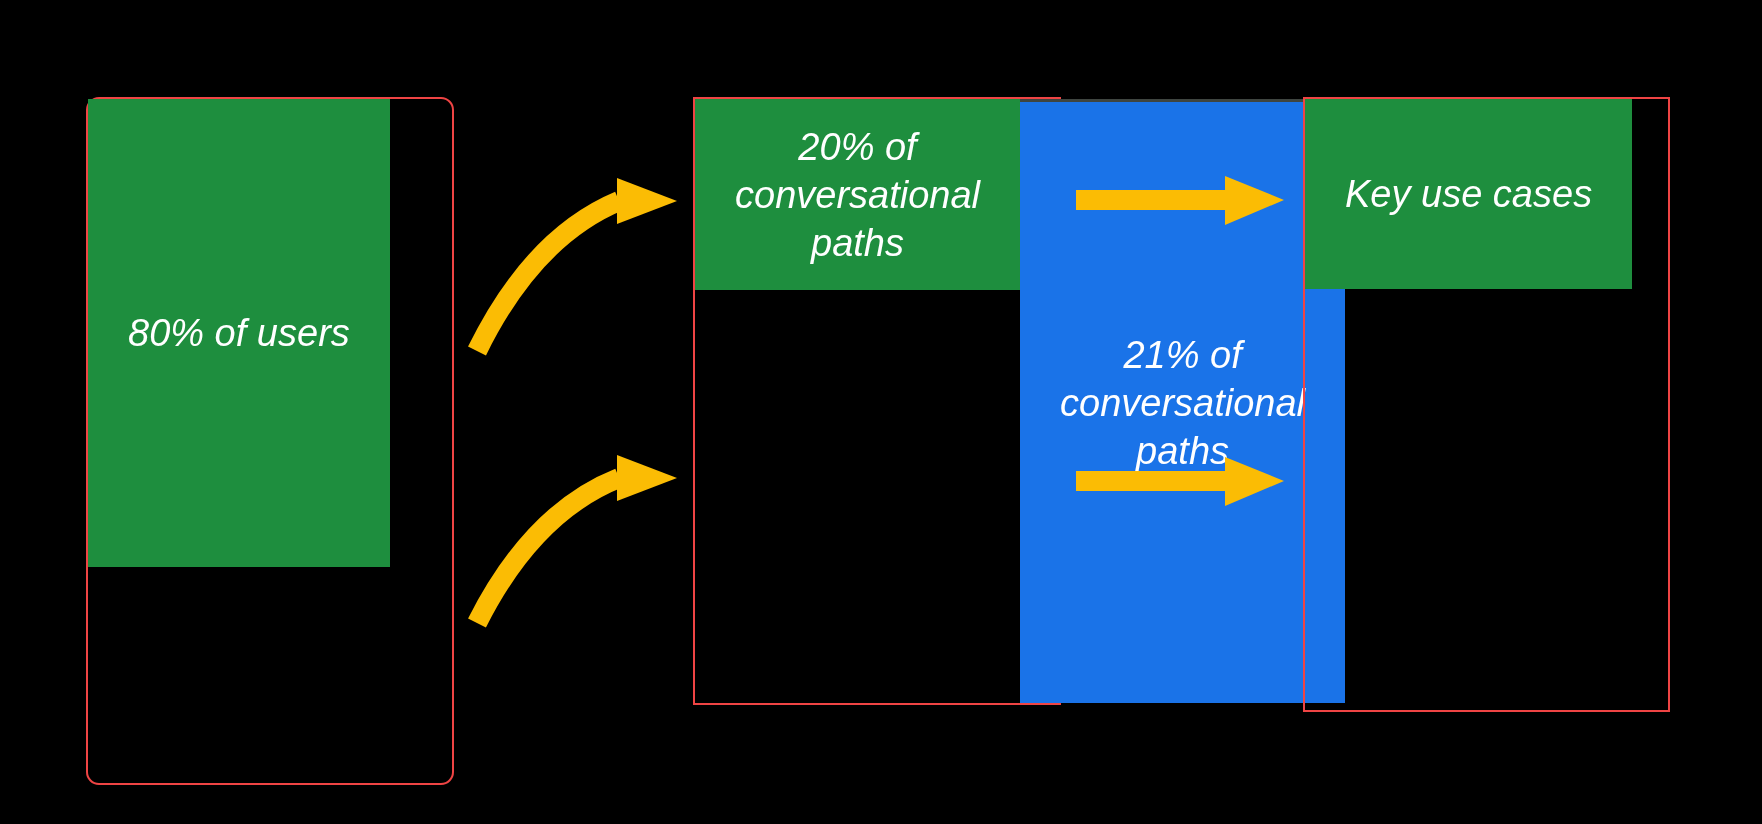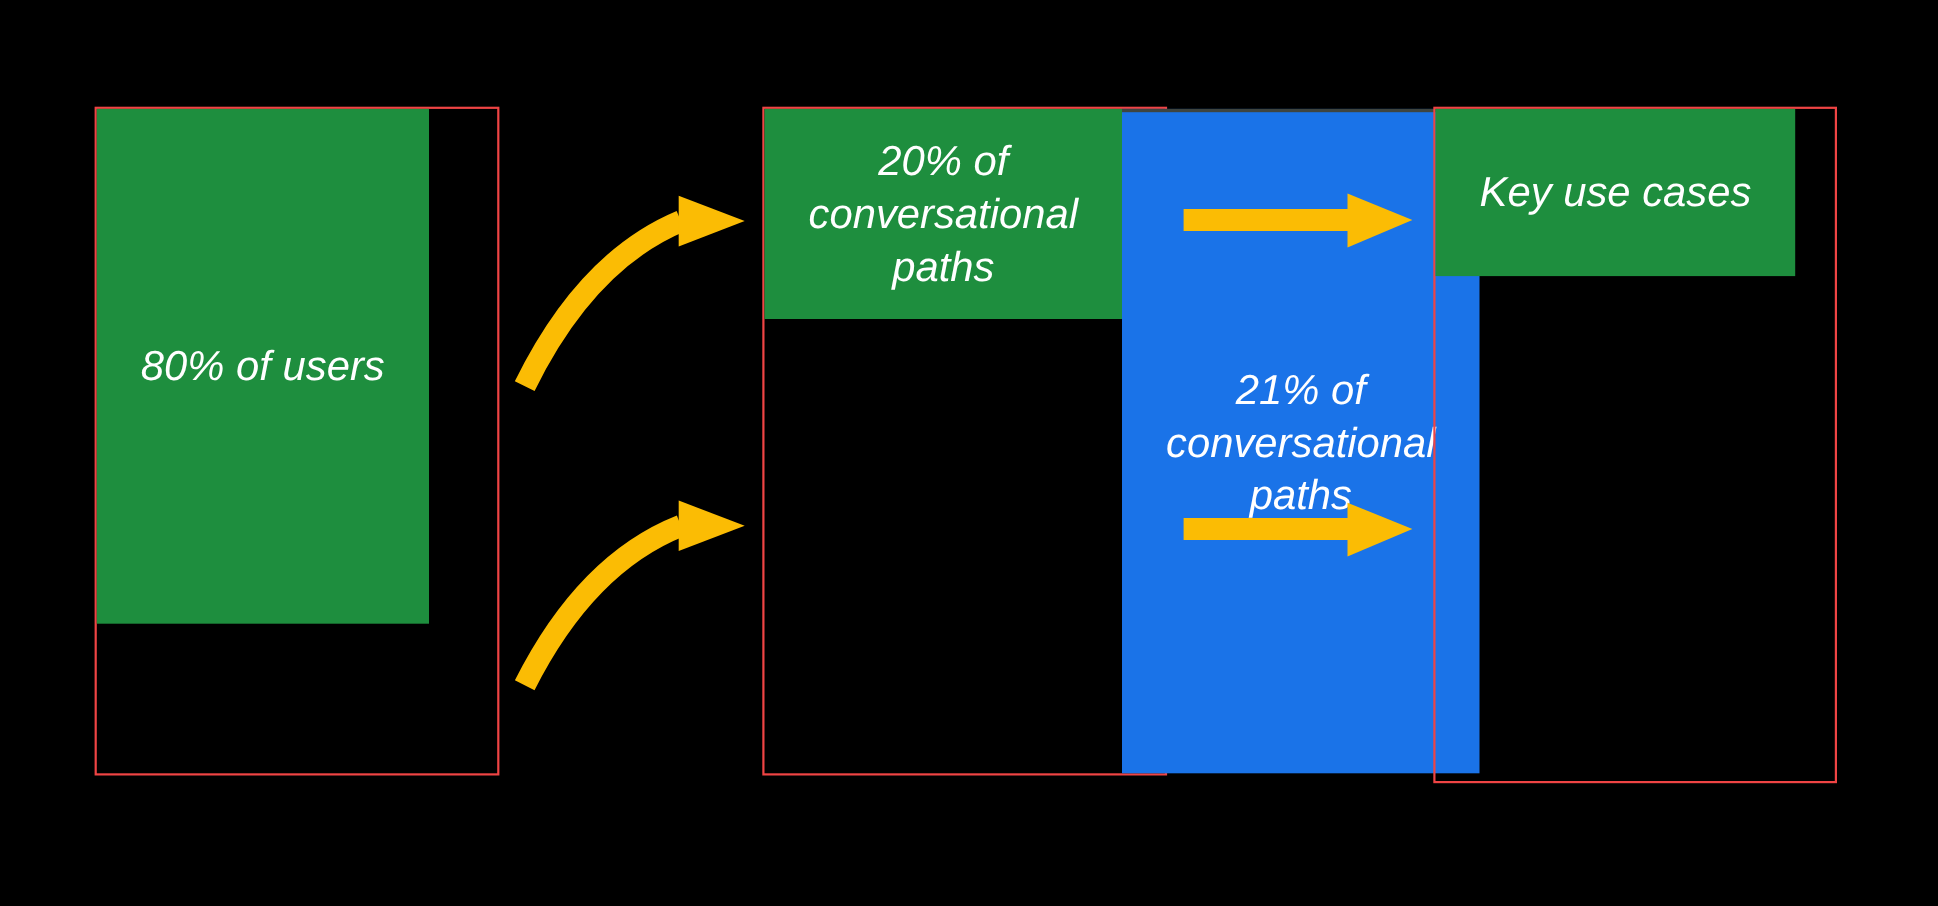--- a/index.html
+++ b/index.html
@@ -17,21 +17,21 @@
   }
   .column {
     position: absolute;
     top: 97px;
     display: flex;
     flex-direction: row;
     box-sizing: border-box;
     border: 2px solid #ef4444;
     font-style: italic;
   }
-  .col-users    { left: 86px;   width: 368px; height: 608px; }
+  .col-users    { left: 86px;   width: 368px; height: 688px; border-radius: 13px; }
   .col-paths    { left: 693px;  width: 368px; height: 608px; }
   .col-outcomes { left: 1303px; width: 367px; height: 615px; }
 
   .segment {
     display: flex;
     align-items: center;
     justify-content: center;
     text-align: center;
     box-sizing: border-box;
     padding: 0 40px;
@@ -39,21 +39,21 @@
     font-size: 38px;
     line-height: 48px;
     font-weight: 400;
   }
   .seg-green { background: #1e8e3e; }
   .seg-blue  { background: #1a73e8; }
   .seg-bottom { border-top: 3px solid #3f4540; flex: 1 1 auto; }
 
   .col-users    .seg-top { height: 468px; }
   .col-paths    .seg-top { height: 191px; }
-  .col-outcomes .seg-top { height: 152px; }
+  .col-outcomes .seg-top { height: 190px; }
 
   .arrow-layer {
     position: absolute;
     left: 0;
     top: 0;
     width: 1762px;
     height: 824px;
     pointer-events: none;
   }
 </style>

